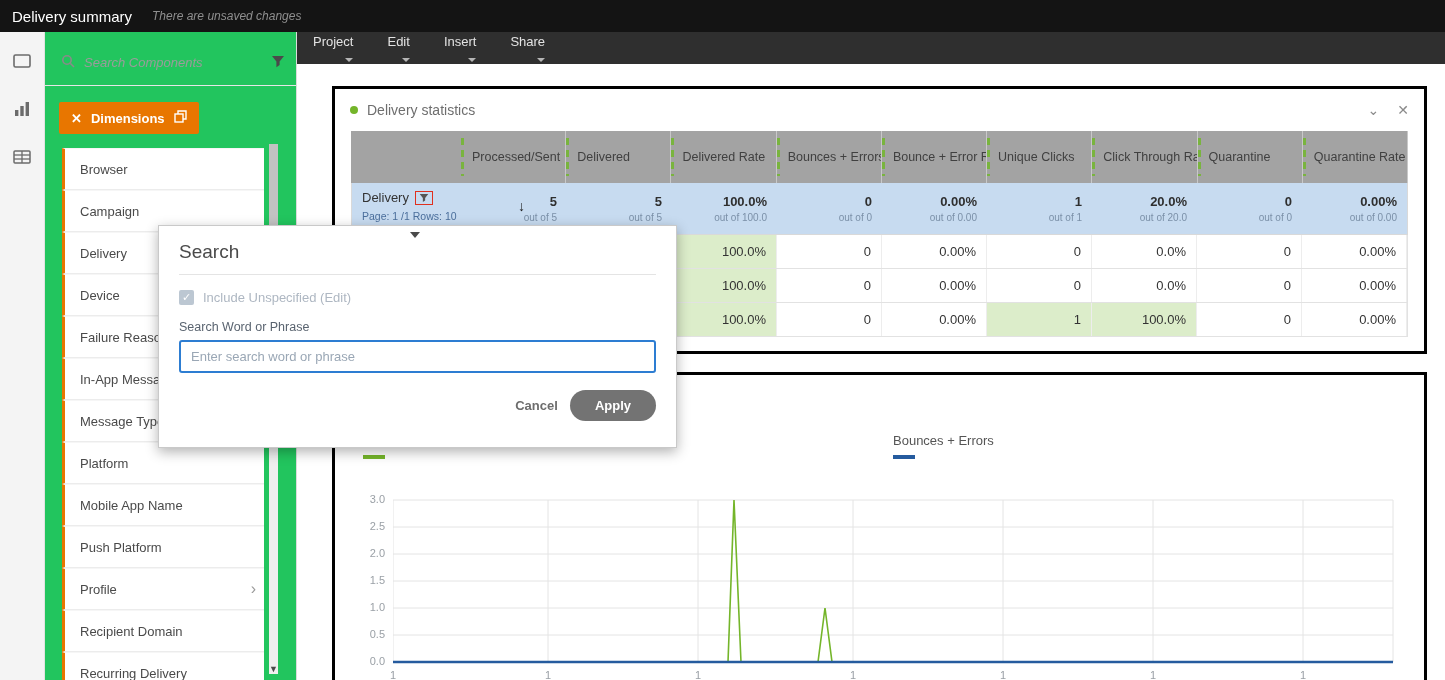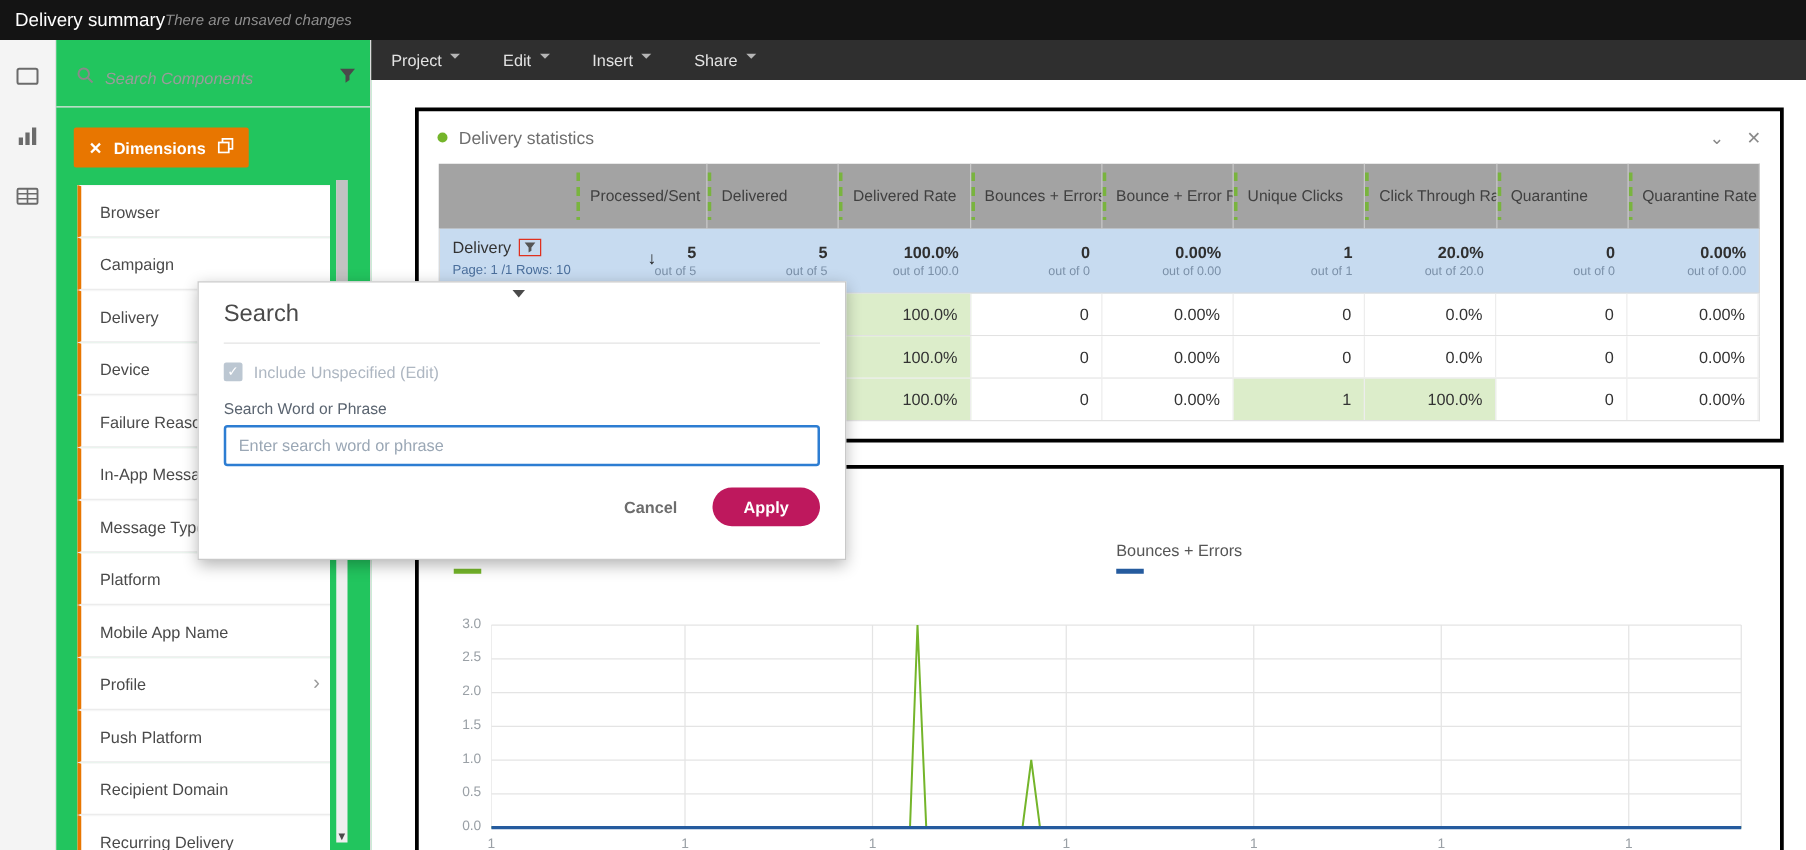--- a/index.html
+++ b/index.html
@@ -1,27 +1,27 @@
 <!DOCTYPE html>
 <html><head>
 <meta charset="utf-8">
 <style>
   * { box-sizing: border-box; margin: 0; padding: 0; }
   html,body { width:1445px; height:680px; overflow:hidden; }
   body { font-family:"Liberation Sans",sans-serif; background:#fff; position:relative; }
 
   
   .topbar { position:absolute; left:0; top:0; width:1445px; height:32px; background:#141414;
-            display:flex; align-items:center; padding-left:12px; z-index:10;}
+            display:flex; align-items:center; gap:20px; padding-left:12px; z-index:10;}
   .topbar-title { color:#fff; font-size:15px; }
   .unsaved { color:#8f8f8f; font-size:12px; font-style:italic; }
 
   .menubar { position:absolute; left:297px; top:32px; width:1148px; height:32px; background:#2f2f2f;
              display:flex; align-items:center; gap:34px; padding-left:16px; z-index:9;}
-  .menu-item { color:#e3e3e3; font-size:13px; display:flex; align-items:flex-start; gap:7px; cursor:pointer; }
+  .menu-item { color:#e3e3e3; font-size:13px; display:flex; align-items:flex-end; gap:7px; cursor:pointer;flex-direction:column; }
   .chev { width:0; height:0; border-left:4px solid transparent; border-right:4px solid transparent;
           border-top:4px solid #b5b5b5; margin-top:2px; }
 
   
   .rail { position:absolute; left:0; top:32px; width:45px; height:648px; background:#f4f4f4;
           border-right:1px solid #e2e2e2; display:flex; flex-direction:column; align-items:center; padding-top:18px; gap:26px; }
   .rail-icon { width:22px; height:22px; color:#6b6b6b; cursor:pointer; }
 
   
   .sidebar { position:absolute; left:45px; top:32px; width:252px; height:648px; background:#22c55e;
@@ -91,24 +91,24 @@
            border:1px solid #c9c9c9; box-shadow:0 4px 12px rgba(0,0,0,.3); z-index:60; padding:15px 20px 0 20px; }
   .modal-title { font-size:19px; font-weight:normal; color:#4a4a4a; padding-bottom:11px; border-bottom:1px solid #e4e4e4; }
   .chk-row { display:flex; align-items:center; gap:9px; margin-top:15px; }
   .chk { width:15px; height:15px; background:#bcc7d2; color:#fff; font-size:11px; display:flex;
          align-items:center; justify-content:center; border-radius:2px; }
   .chk-label { color:#aeb7c2; font-size:13px; }
   .field-label { margin-top:15px; font-size:12.5px; color:#5a6470; }
   .search-word-input { margin-top:6px; width:100%; height:33px; border:2px solid #2d7dd2; border-radius:3px;
                        padding:0 10px; font-size:13px; outline:none; font-family:"Liberation Sans",sans-serif; color:#333; }
   .search-word-input::placeholder { color:#9aa7b5; }
-  .modal-actions { display:flex; justify-content:flex-end; align-items:center; gap:28px; margin-top:17px; }
+  .modal-actions { display:flex; justify-content:flex-end; align-items:center; gap:12px; margin-top:17px; }
   .cancel-btn { color:#6d6d6d; font-weight:bold; font-size:13px; background:none; border:none; cursor:pointer;
                 font-family:"Liberation Sans",sans-serif; }
-  .apply-btn { background:#be185d; color:#fff; font-weight:bold; font-size:13px; border:none; border-radius:16px;
+  .apply-btn { background:#737373; color:#fff; font-weight:bold; font-size:13px; border:none; border-radius:16px;
                padding:8px 25px; cursor:pointer; font-family:"Liberation Sans",sans-serif; }
 </style>
 </head>
 <body>
 
 <div class="topbar">
   <span class="topbar-title">Delivery summary</span>
   <span class="unsaved">There are unsaved changes</span>
 </div>
 
@@ -201,25 +201,25 @@
       <div class="dim-item">
         <span>Message Type</span>
       </div>
       <div class="dim-item">
         <span>Platform</span>
       </div>
       <div class="dim-item">
         <span>Mobile App Name</span>
       </div>
       <div class="dim-item">
+        <span>Push Platform</span>
+      </div>
+      <div class="dim-item">
         <span>Profile</span>
         <span class="chev-right">›</span>
-      </div>
-      <div class="dim-item">
-        <span>Push Platform</span>
       </div>
       <div class="dim-item">
         <span>Recipient Domain</span>
       </div>
       <div class="dim-item">
         <span>Recurring Delivery</span>
       </div>
     </div>
   <div class="scroll-track">
     <div class="scroll-thumb"></div>

